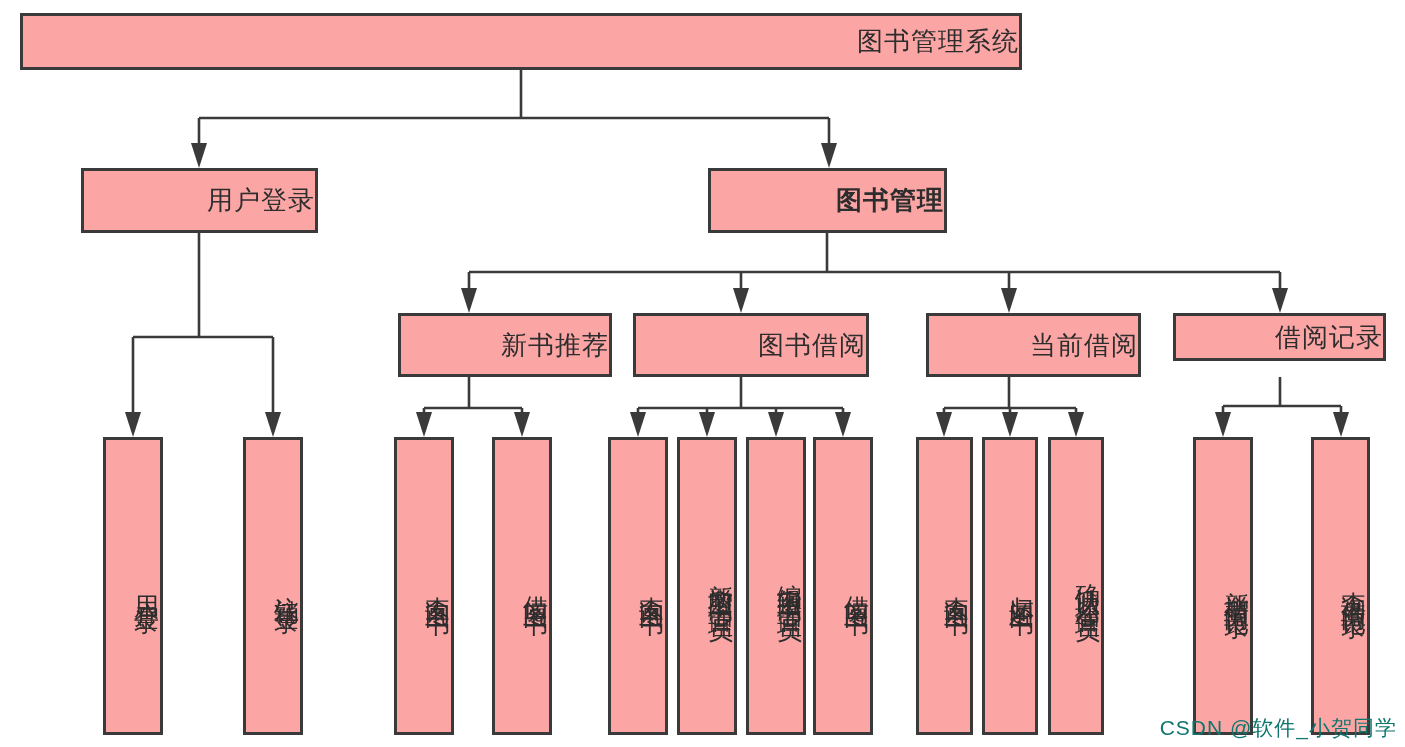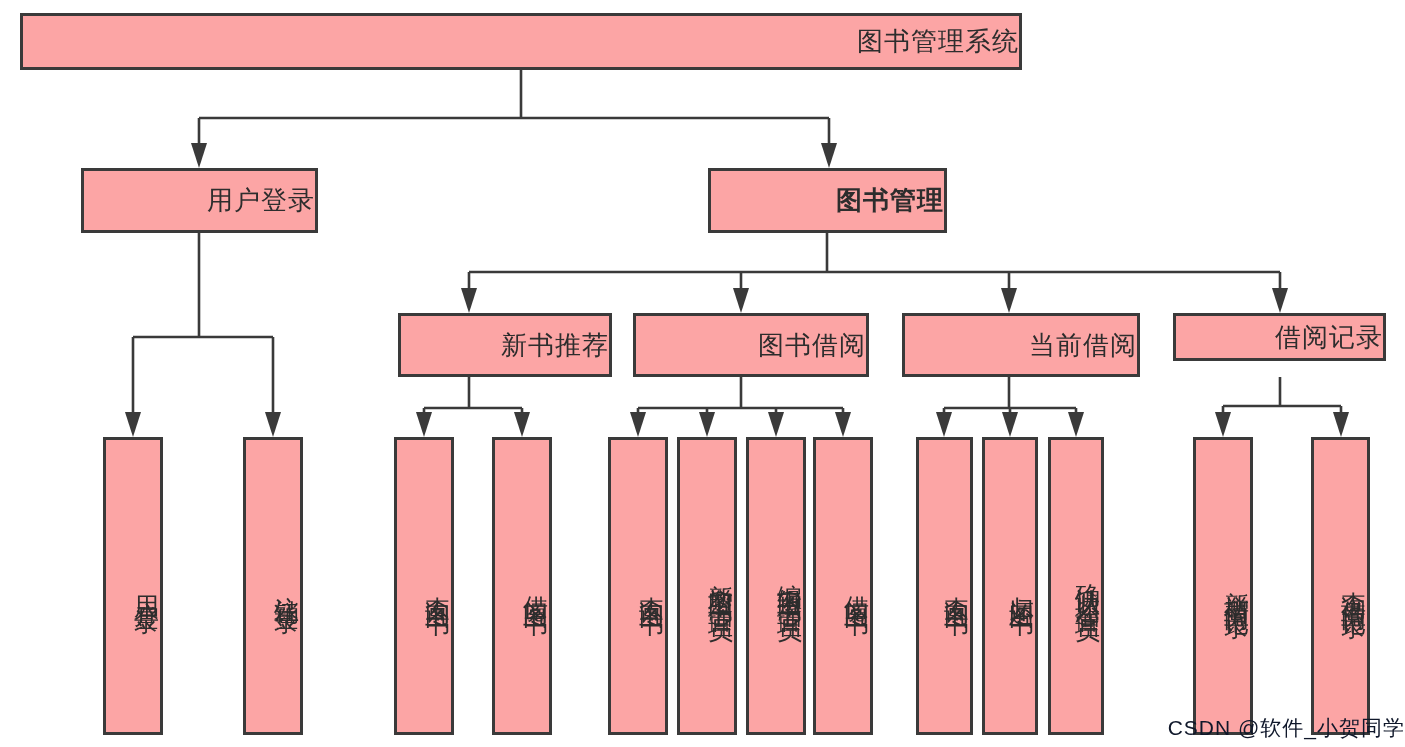--- a/index.html
+++ b/index.html
@@ -13,22 +13,22 @@
     position:absolute;background:#fca5a5;border:3px solid #3a3a3a;
     display:flex;align-items:center;justify-content:flex-end;
     color:#2d2d2d;z-index:1;box-sizing:border-box;
   }
   .hnode{font-size:26px;letter-spacing:1px;white-space:nowrap;}
   .vnode span{
     writing-mode:vertical-rl;text-orientation:mixed;
     font-size:25px;letter-spacing:5px;line-height:1.1;
   }
   .watermark{
-    position:absolute;right:0;bottom:5px;z-index:2;
-    font-size:21px;color:#0f172a;letter-spacing:1px;white-space:nowrap;
+    position:absolute;right:8px;bottom:5px;z-index:2;
+    font-size:21px;color:#0f766e;letter-spacing:1px;white-space:nowrap;
   }
 </style>
 </head>
 <body>
 
 <svg id="connectors" viewBox="0 0 1405 747" xmlns="http://www.w3.org/2000/svg">
   <g stroke="#3a3a3a" stroke-width="2.6" fill="none">
     <path d="M521 70 V118 M199 118 H829 M199 118 V146 M829 118 V146"></path>
   </g>
   <g fill="#3a3a3a" stroke="none">
@@ -100,21 +100,21 @@
 <div class="node hnode" style="left:708px;top:168px;width:239px;height:65px;font-weight:bold;">
   <span>图书管理</span>
 </div>
 
 <div class="node hnode" style="left:362px;top:313px;width:214px;height:64px;margin-left:36px;">
   <span>新书推荐</span>
 </div>
 <div class="node hnode" style="left:633px;top:313px;width:236px;height:64px;">
   <span>图书借阅</span>
 </div>
-<div class="node hnode" style="left:902px;top:313px;width:238px;height:64px;">
+<div class="node hnode" style="left:926px;top:313px;width:215px;height:64px;">
   <span>当前借阅</span>
 </div>
 <div class="node hnode" style="left:1173px;top:313px;width:213px;height:48px;">
   <span>借阅记录</span>
 </div>
 
 <div class="node vnode" style="left:103px;top:437px;width:60px;height:298px;">
   <span>用户登录</span>
 </div>
 <div class="node vnode" style="left:243px;top:437px;width:60px;height:298px;">

